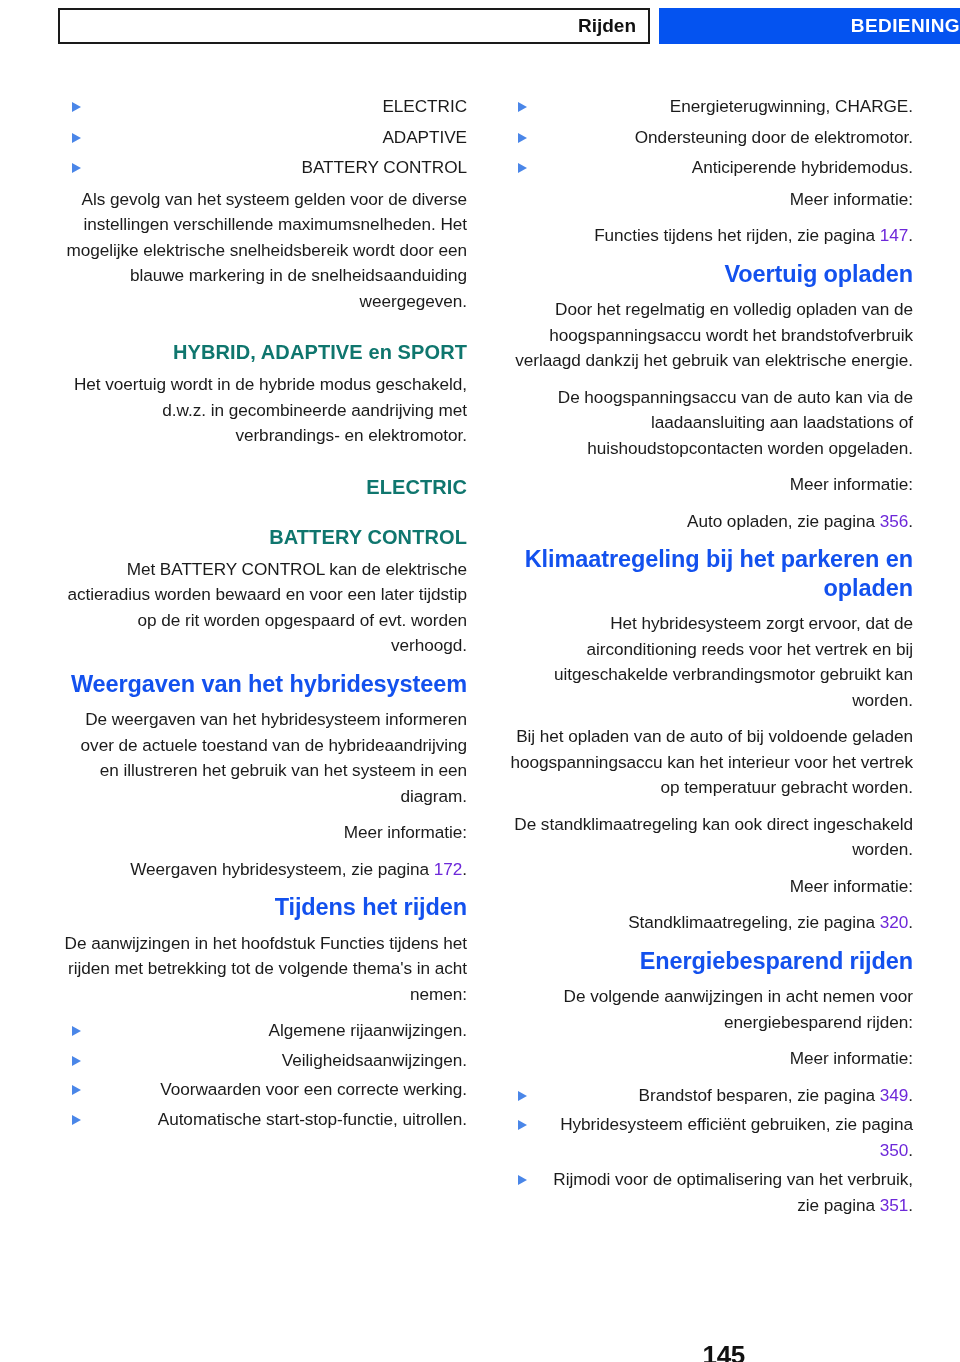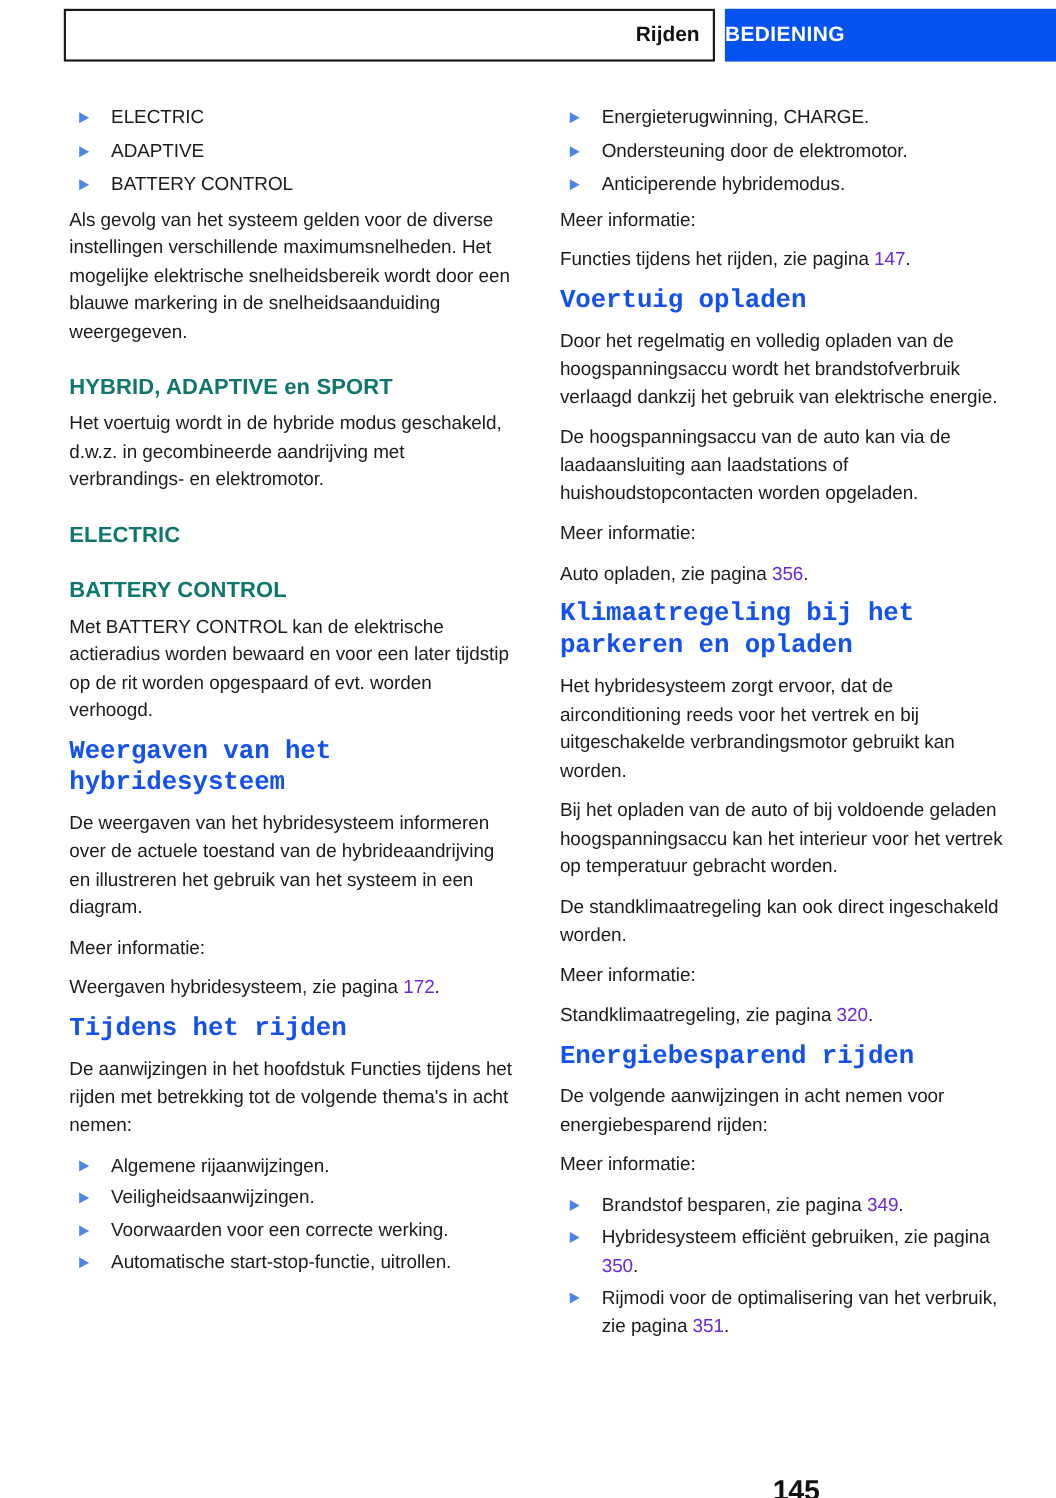--- a/index.html
+++ b/index.html
@@ -15,21 +15,21 @@
     color: #000000;
     overflow: hidden;
   }
 
   
   .page-header {
     position: absolute;
     top: 8px;
     left: 58px;
     right: 0px;
-    height: 48px;
+    height: 36px;
     display: flex;
     align-items: stretch;
   }
   .header-chapter-box {
     flex: 0 0 592px;
     border: 2px solid #1a1a1a;
     box-sizing: border-box;
     display: flex;
     align-items: center;
     justify-content: flex-end;
@@ -42,62 +42,63 @@
     color: #111111;
     letter-spacing: 0px;
     font-family: "Liberation Sans", sans-serif;
   }
   .header-section-box {
     flex: 1 1 auto;
     margin-left: 9px;
     background: #0453F0;
     display: flex;
     align-items: center;
-    justify-content: flex-start;
+    justify-content: flex-end;
   }
   .header-section-label {
     font-size: 19px;
     font-weight: 700;
     color: #ffffff;
     letter-spacing: 0.4px;
   }
 
   
   .content {
     position: absolute;
     top: 94px;
     left: 0;
     width: 960px;
     display: flex;
     gap: 0px;
   }
   .column {
     width: 404px;
     box-sizing: border-box;
+    text-align: right;
   }
   .column.left  { margin-left: 63px; }
   .column.right { margin-left: 42px; }
 
   
   p.body-text {
     margin: 0 0 11px 0;
     font-size: 17.2px;
     line-height: 25.5px;
     color: #1b1b1b;
     letter-spacing: -0.05px;
   }
 
   h2.head2 {
     margin: 7px 0 9px 0;
     font-size: 23.5px;
     line-height: 28.5px;
     font-weight: 700;
     color: #1351EE;
     letter-spacing: -0.1px;
-    font-family: Liberation Mono, monospace;
+    font-family: Liberation Sans, sans-serif;
   }
 
   h3.head3 {
     margin: 26px 0 8px 0;
     font-size: 20px;
     line-height: 24px;
     font-weight: 700;
     color: #0f766e;
     letter-spacing: 0.1px;
     font-family: "Liberation Sans", sans-serif;

